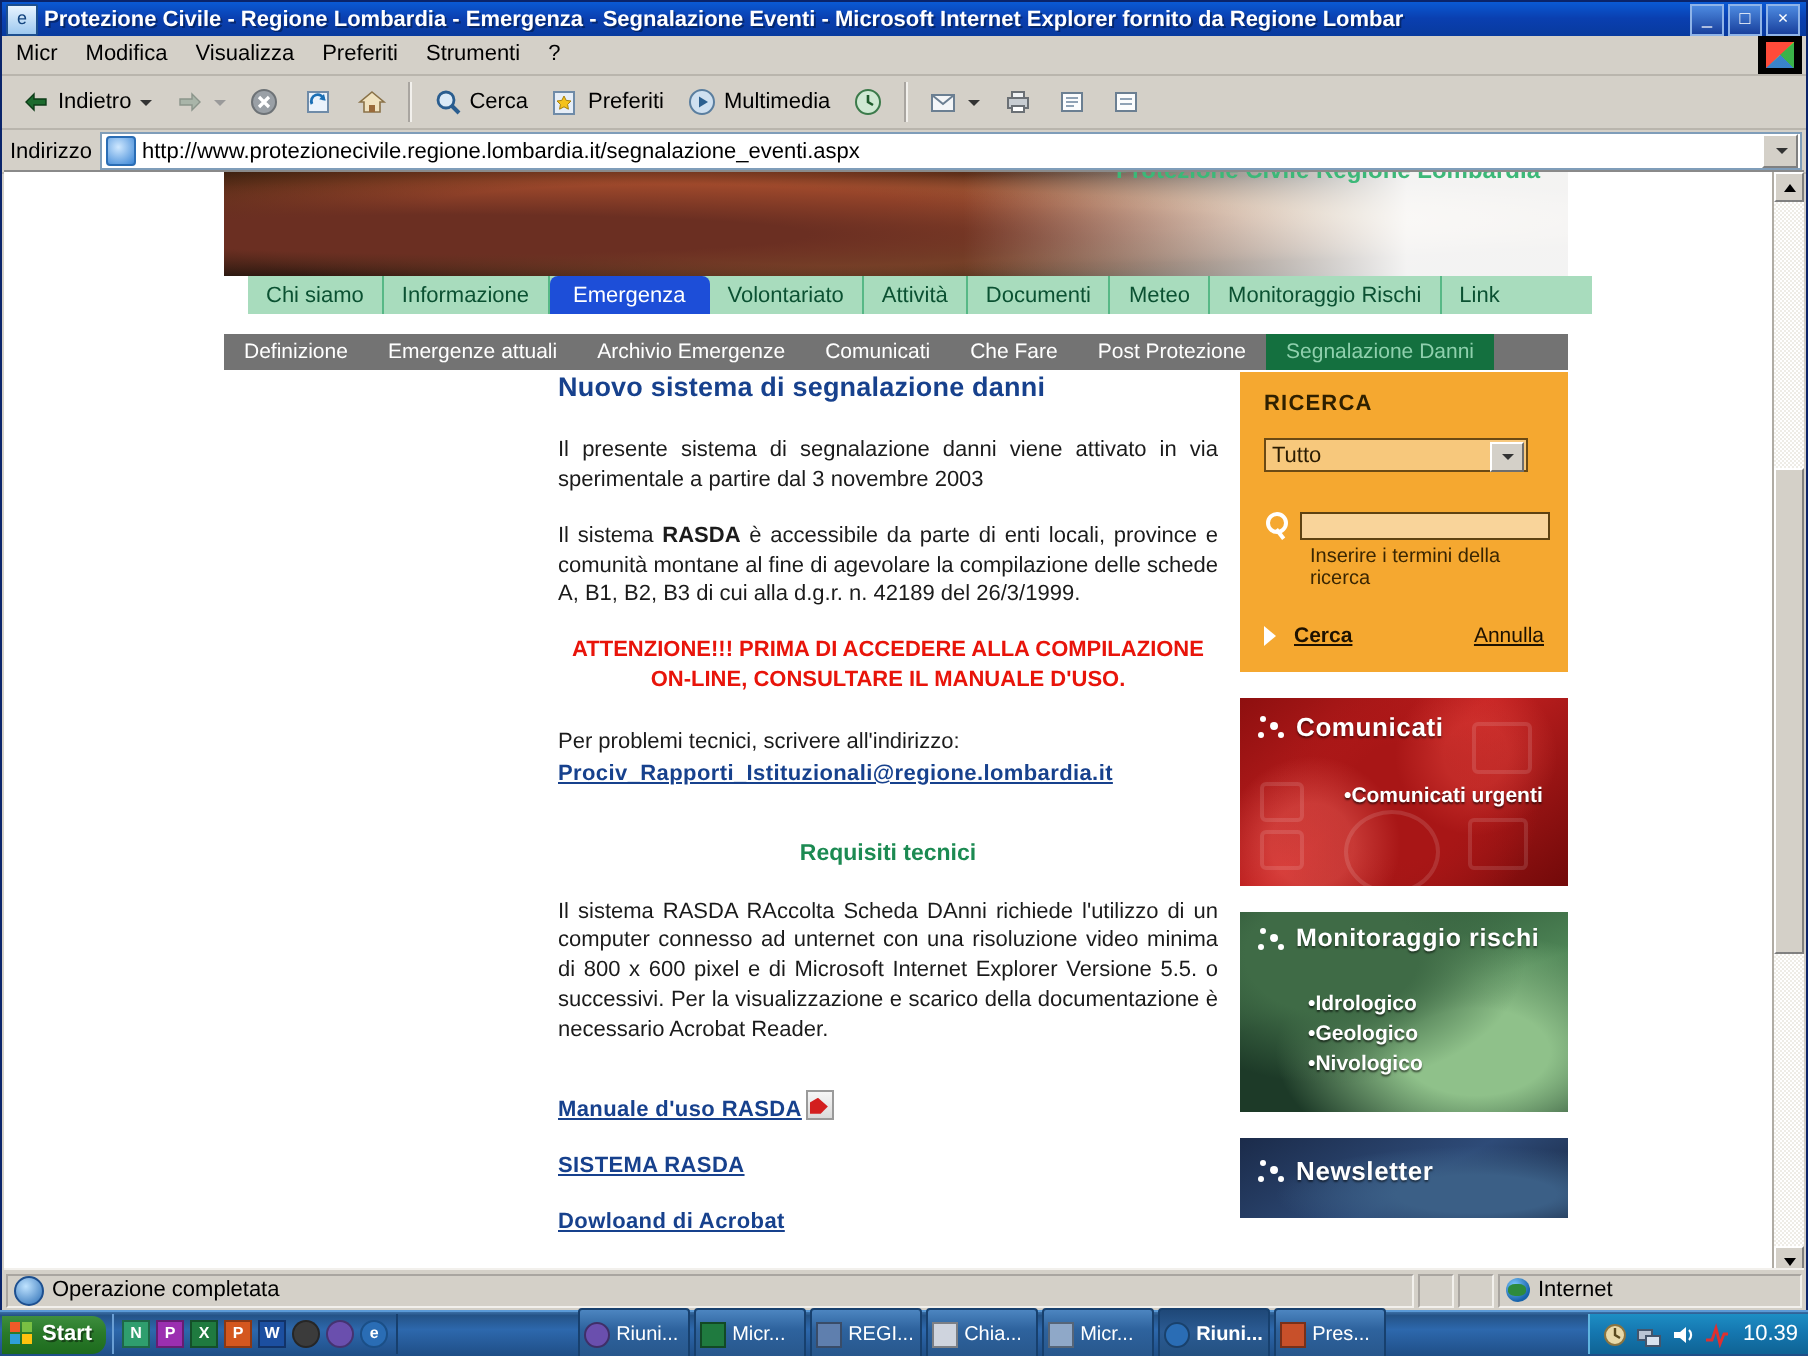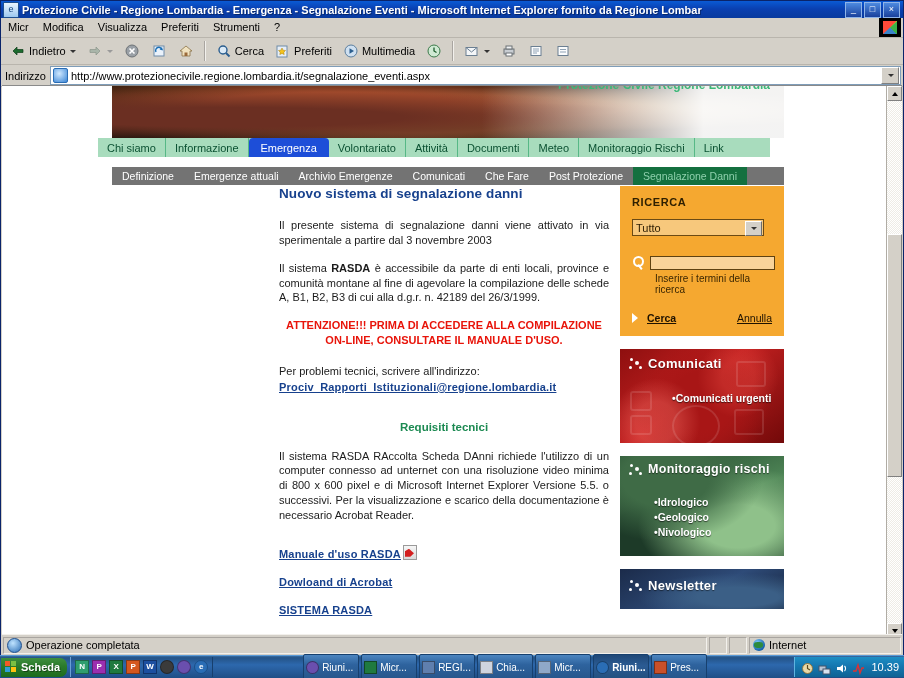--- a/index.html
+++ b/index.html
@@ -138,21 +138,21 @@
       linear-gradient(to bottom, #1d1407, #2c1d0c 60%, #14100a);
     overflow: hidden;
   }
   #banner .btitle {
     position: absolute; right: 14px; top: -8px;
     font-size: 12px; font-weight: bold; color: #3cb878;
     white-space: nowrap;
   }
   
   #nav1 {
-    position: absolute; left: 96px; top: 52px; width: 672px; height: 19px;
+    position: absolute; left: 122px; top: 52px; width: 672px; height: 19px;
     background: #a8dcbd;
     display: flex; align-items: stretch;
   }
   #nav1 .n1 {
     font-size: 11px; color: #0b5132; display: flex; align-items: center;
     padding: 0 9px; white-space: nowrap;
     border-right: 1px solid #57b886;
   }
   #nav1 .n1:last-child { border-right: none; }
   #nav1 .n1.active {
@@ -618,22 +618,22 @@
         <p><span>Il sistema </span><b>RASDA</b><span> è accessibile da parte di enti locali, province e comunità montane al fine di agevolare la compilazione delle schede A, B1, B2, B3 di cui alla d.g.r. n. 42189 del 26/3/1999.</span></p>
         <div class="warn">ATTENZIONE!!! PRIMA DI ACCEDERE ALLA COMPILAZIONE ON-LINE, CONSULTARE IL MANUALE D'USO.</div>
         <p style="text-align:left">
           <span>Per problemi tecnici, scrivere all'indirizzo:</span>
           <a class="mail" href="#">Prociv_Rapporti_Istituzionali@regione.lombardia.it</a>
         </p>
         <h2>Requisiti tecnici</h2>
         <p class="just">Il sistema RASDA RAccolta Scheda DAnni richiede l'utilizzo di un computer connesso ad unternet con una risoluzione video minima di 800 x 600 pixel e di Microsoft Internet Explorer Versione 5.5. o successivi. Per la visualizzazione e scarico della documentazione è necessario Acrobat Reader.</p>
         <div class="links">
           <a href="#"><span>Manuale d'uso RASDA</span><span class="pdf-ico"></span></a>
+          <a href="#">SISTEMA RASDA</a>
           <a href="#">Dowloand di Acrobat</a>
-          <a href="#">SISTEMA RASDA</a>
         </div>
       </div>
 
       <div id="right">
 
         <div class="box-ricerca">
           <div class="rtitle">RICERCA</div>
           <div class="selfake">
             <span>Tutto</span>
             <span class="arrowbtn">
@@ -725,21 +725,21 @@
 </div>
 
 <div id="taskbar">
   <div id="start">
     <span class="flag">
       <span style="left:0;top:0;background:#f05a28"></span>
       <span style="left:6px;top:0;background:#7ac043"></span>
       <span style="left:0;top:6px;background:#2f9fd8"></span>
       <span style="left:6px;top:6px;background:#ffc20e"></span>
     </span>
-    <span>Scheda</span>
+    <span>Start</span>
   </div>
 
   <div id="quicklaunch">
     <span class="ql" style="background:#2f9e6e">N</span>
     <span class="ql" style="background:#9b2fb0">P</span>
     <span class="ql" style="background:#1f7a3f">X</span>
     <span class="ql" style="background:#d4571f">P</span>
     <span class="ql" style="background:#1c4fa0">W</span>
     <span class="ql" style="background:#3b3b3b;border-radius:50%"></span>
     <span class="ql" style="background:#6a4fae;border-radius:50%"></span>

